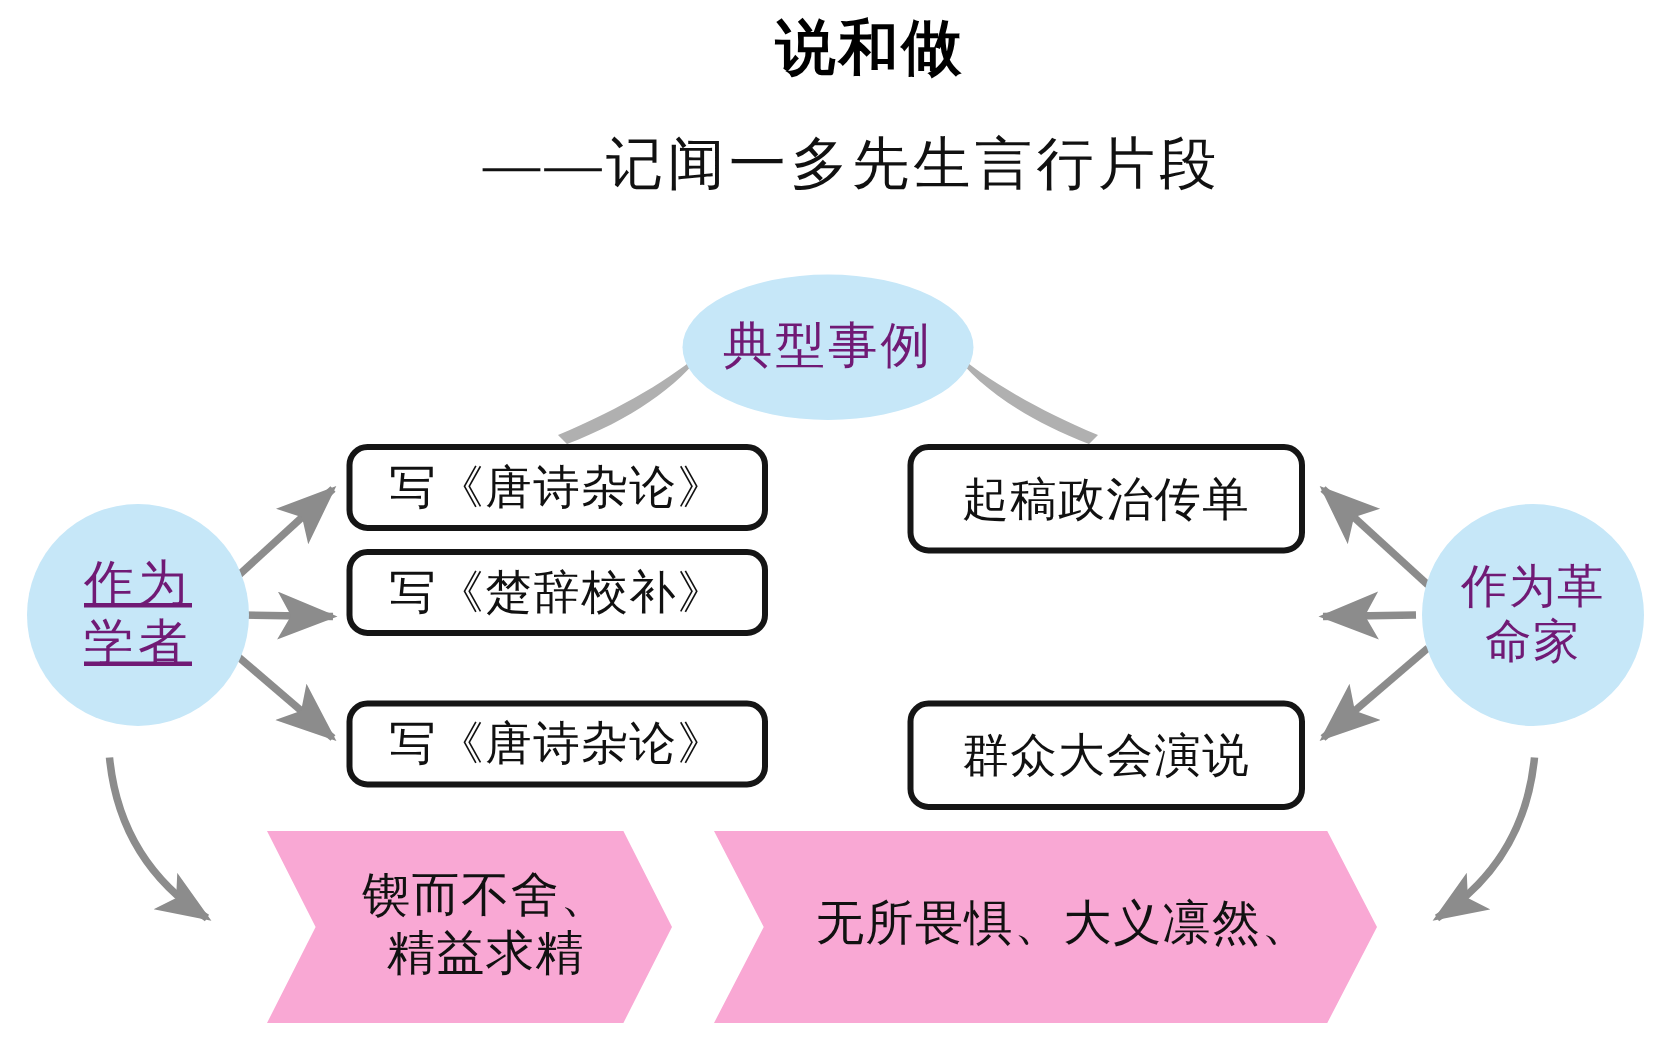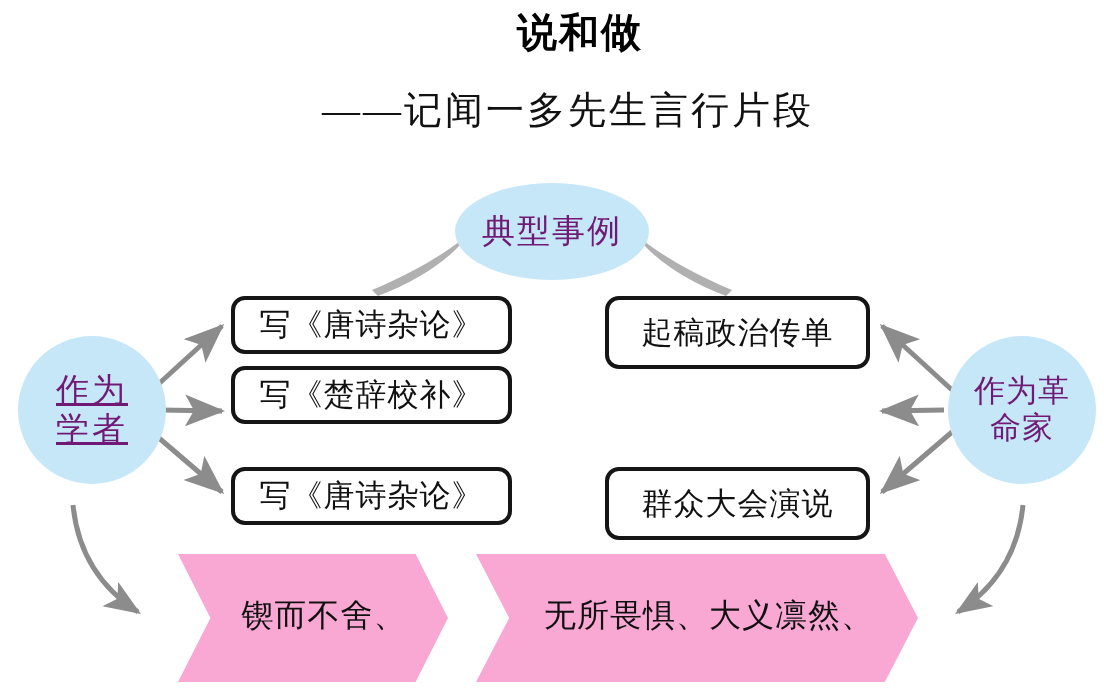--- a/index.html
+++ b/index.html
@@ -220,20 +220,21 @@
   <div class="event-box col-left row-1">写《唐诗杂论》</div>
   <div class="event-box col-left row-2">写《楚辞校补》</div>
   <div class="event-box col-left row-3">写《唐诗杂论》</div>
 
   <div class="event-box col-right row-1">起稿政治传单</div>
   <div class="event-box col-right row-3">群众大会演说</div>
 
   <div class="chevron" id="chevron-scholar">
     <div>
       <span class="chev-line">锲而不舍、</span>
+      <span class="chev-line">精益求精</span>
     </div>
   </div>
 
   <div class="chevron" id="chevron-revolutionary">
     <div>
       <span class="chev-line">无所畏惧、大义凛然、</span>
     </div>
   </div>
 
 </div>

